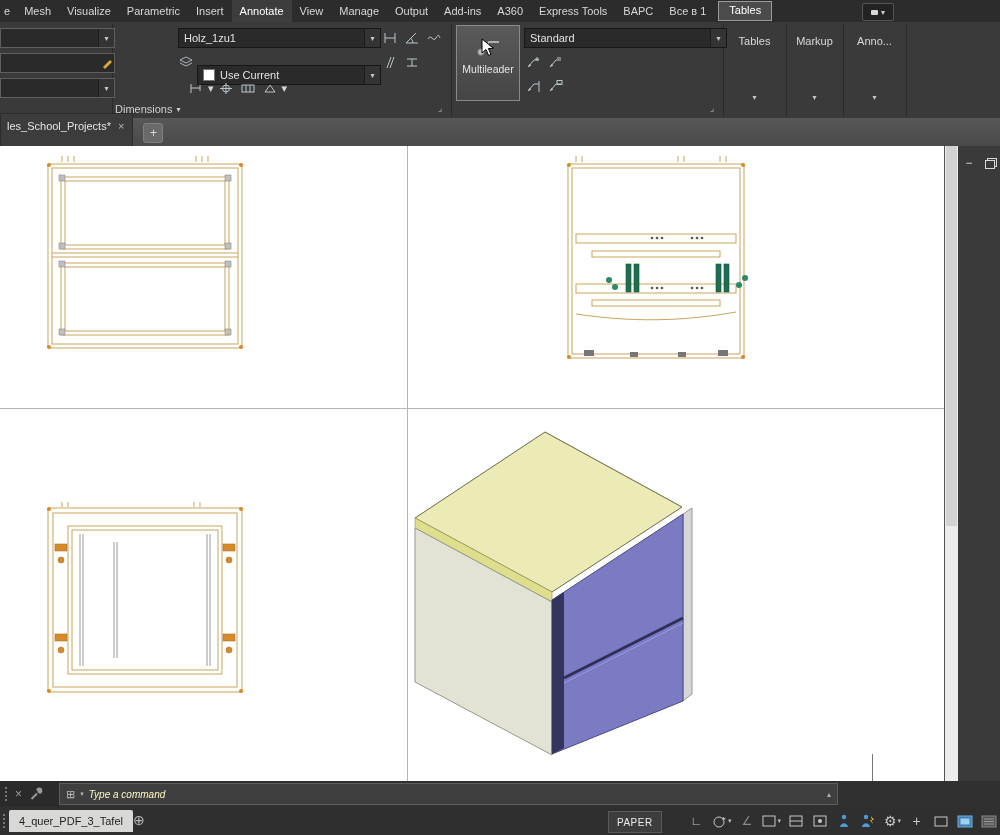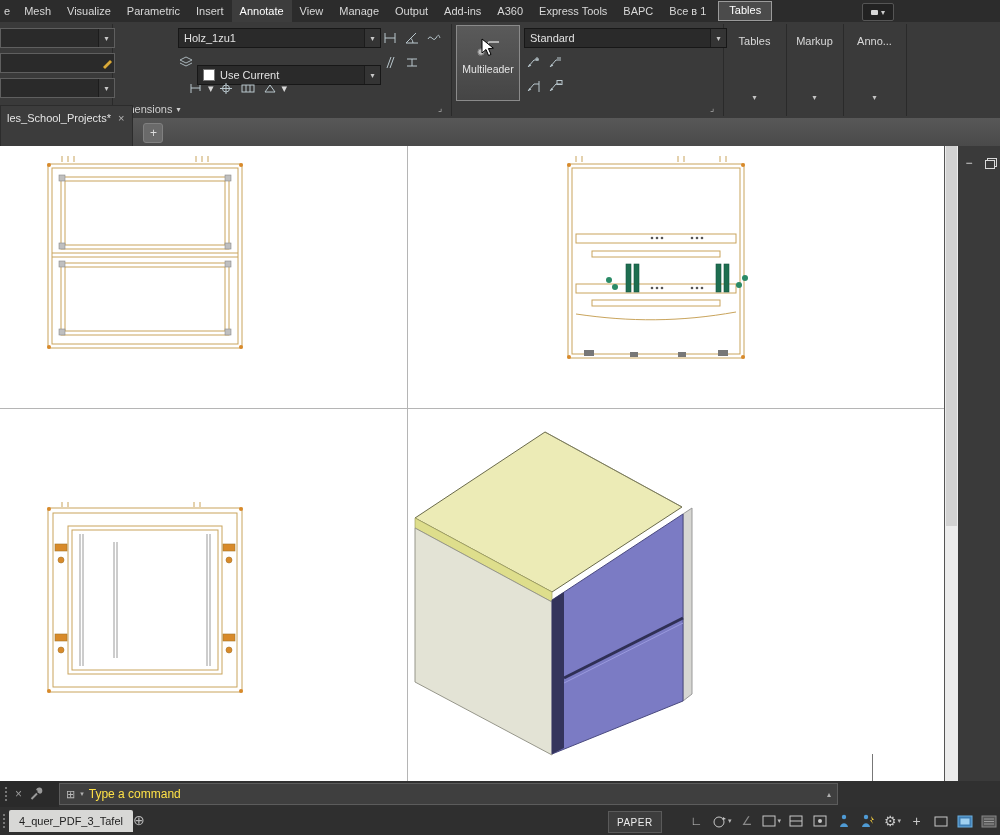--- a/index.html
+++ b/index.html
@@ -40,21 +40,21 @@
   .launcher{position:absolute;top:81px;color:#a8a8a8;font-size:9px;}
   .side-panel{position:absolute;top:0;height:84px;color:#d9d9d9;}
   .side-panel .side-label{margin-top:13px;text-align:center;font-size:11px;}
   .side-panel .side-arrow{position:absolute;bottom:4px;left:0;right:0;text-align:center;font-size:8px;color:#c4c4c4;}
   .cursor-arrow{position:absolute;left:480px;top:16px;}
 
   
   .file-tabs{position:absolute;top:118px;left:0;width:100%;height:28px;
     background:linear-gradient(#585858,#4a4a4a);display:flex;align-items:flex-end;}
   .doc-tab{height:24px;background:#3c3c3c;border:1px solid #2c2c2c;border-bottom:none;
-    display:flex;align-items:center;gap:7px;padding:0 8px 16px 6px;color:#e4e4e4;}
+    display:flex;align-items:center;gap:7px;padding:0 8px 8px 6px;color:#e4e4e4;}
   .doc-tab .x{color:#b5b5b5;font-size:11px;}
   .new-tab{width:18px;height:18px;margin:0 0 3px 10px;background:#6a6a6a;border:1px solid #808080;
     border-radius:3px;color:#ddd;display:flex;align-items:center;justify-content:center;font-size:12px;}
 
   
   .drawing-area{position:absolute;top:146px;left:0;width:1000px;height:635px;background:#3a3a3a;}
   .canvas{position:absolute;left:0;top:0;width:944px;height:635px;background:#fff;overflow:hidden;}
   .divider-v{position:absolute;left:407px;top:0;width:1px;height:635px;background:#b5b5b5;}
   .divider-h{position:absolute;left:0;top:262px;width:944px;height:1px;background:#b5b5b5;}
   .paper-edge{position:absolute;left:872px;top:608px;width:1px;height:27px;background:#777;}
@@ -69,21 +69,21 @@
 
   
   .command-bar{position:absolute;top:781px;left:0;width:1000px;height:26px;background:#303030;display:flex;align-items:center;}
   .cmd-left{width:55px;height:26px;background:#2a2a2a;display:flex;align-items:center;gap:7px;padding-left:4px;}
   .grip{width:4px;height:16px;background-image:radial-gradient(#777 35%,transparent 40%);background-size:4px 4px;}
   .cmd-x{color:#9a9a9a;font-size:12px;}
   .cmd-input{position:relative;width:765px;height:20px;background:#3f3f3f;border:1px solid #5c5c5c;
     display:flex;align-items:center;padding:0 6px;gap:5px;}
   .cmd-box-icon{color:#b9b9b9;font-size:11px;}
   .cmd-da{color:#b0b0b0;font-size:7px;}
-  .cmd-text{color:#fde047;font-size:12px;}
+  .cmd-text{color:#fef9c3;font-style:italic;font-size:10px;}
   .cmd-up{position:absolute;right:6px;color:#b0b0b0;font-size:8px;}
 
   
   .status-bar{position:absolute;top:807px;left:0;width:1000px;height:28px;background:#2f2f2f;}
   .sb-grip{position:absolute;left:2px;top:6px;width:4px;height:16px;background-image:radial-gradient(#777 35%,transparent 40%);background-size:4px 4px;}
   .layout-tab{position:absolute;left:9px;top:3px;height:22px;background:#d8d8d6;color:#1e1e1e;
     display:flex;align-items:center;padding:0 10px;font-size:11px;border-radius:2px 2px 0 0;}
   .tab-plus{position:absolute;left:133px;top:5px;color:#b8b8b8;font-size:14px;}
   .paper-btn{position:absolute;left:608px;top:4px;height:20px;background:#3d3d3d;border:1px solid #5a5a5a;
     color:#ececec;display:flex;align-items:center;padding:0 8px;font-size:10px;letter-spacing:.5px;}

